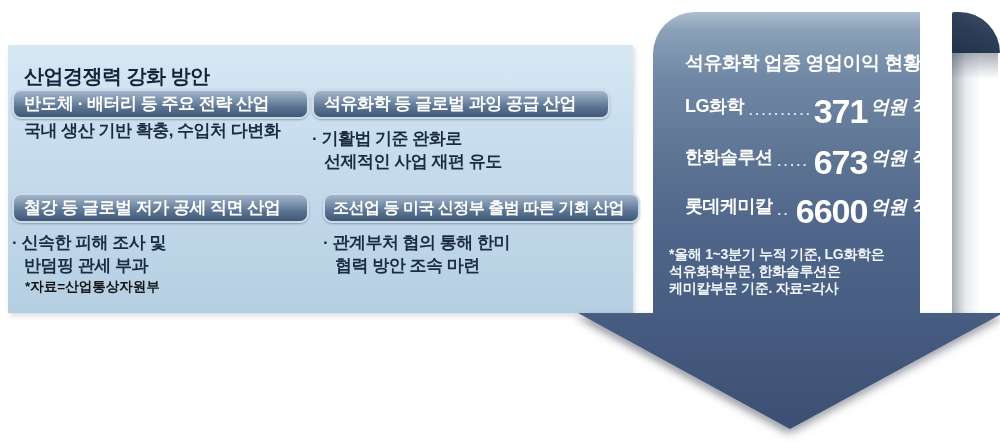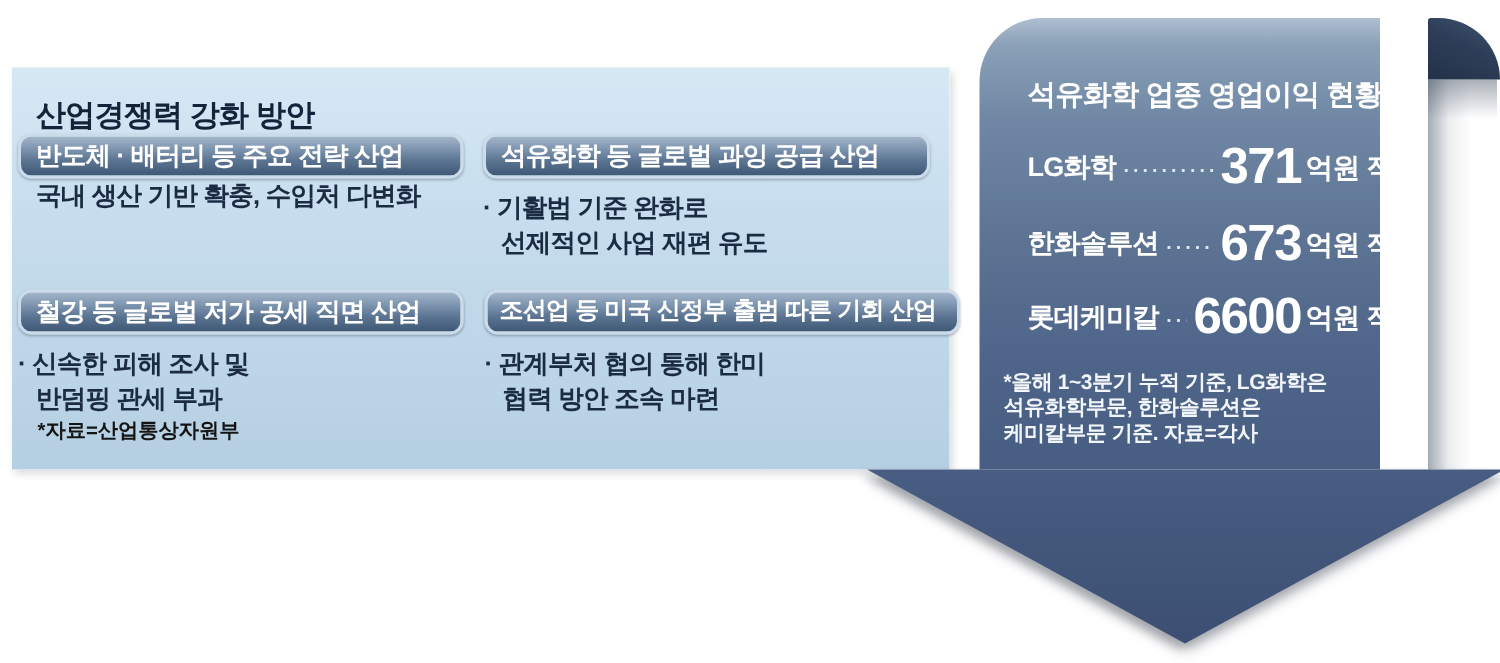--- a/index.html
+++ b/index.html
@@ -12,21 +12,21 @@
     position:absolute;left:8px;top:45px;width:625px;height:268px;
     background:linear-gradient(180deg,#d6e8f4 0%,#c8deee 35%,#b5cfe2 100%);
     box-shadow:2px 3px 5px rgba(90,100,110,.22);
   }
   .panel-title{
     position:absolute;left:16px;top:18px;font-size:20px;letter-spacing:-0.5px;
     color:#14233a;white-space:nowrap;
   }
   .sec{position:absolute;}
   .sec-0{left:4px;top:44px;width:297px;}
-  .sec-1{left:314px;top:44px;width:298px;}
+  .sec-1{left:304px;top:44px;width:298px;}
   .sec-2{left:4px;top:148px;width:297px;}
   .sec-3{left:315px;top:148px;width:317px;}
   .pill{
     height:26px;line-height:26px;border:2px solid #ccdbe9;border-radius:9px;
     padding:0 10px;color:#ffffff;font-size:17px;letter-spacing:-0.5px;white-space:nowrap;
     background:linear-gradient(180deg,#a3b6c9 0%,#8097b1 30%,#5b7492 62%,#3f5876 100%);
     box-shadow:0 1px 2px rgba(30,45,65,.35);
   }
   .sec-3 .pill{font-size:16px;padding:0 8px;}
   .line{font-size:17px;line-height:23px;color:#1b2b42;letter-spacing:-0.5px;white-space:nowrap;}
@@ -56,33 +56,33 @@
   }
   .arrowhead{
     position:absolute;left:0;top:0;
     filter:drop-shadow(-4px 4px 3px rgba(110,115,125,.45)) drop-shadow(4px 4px 3px rgba(110,115,125,.38));
   }
   .a-title{
     position:absolute;left:32px;top:38px;font-size:19px;letter-spacing:-0.5px;
     color:#ffffff;white-space:nowrap;
   }
   .a-row{
-    position:absolute;left:32px;width:262px;display:flex;align-items:center;
+    position:absolute;left:32px;width:262px;display:flex;align-items:flex-start;
     color:#ffffff;white-space:nowrap;overflow:hidden;
   }
   .a-row.r0{top:82px;}
   .a-row.r1{top:133px;}
   .a-row.r2{top:182px;}
   .company{font-size:18px;letter-spacing:-0.5px;}
   .leader{
     flex:1 1 auto;min-width:0;overflow:hidden;white-space:nowrap;margin:0 5px;
     font-size:13px;letter-spacing:2px;color:#e3eaf2;align-self:center;transform:translateY(2px);
   }
   .value{font-size:34px;letter-spacing:-1px;line-height:1;}
-  .unit{font-size:18.5px;margin-left:3px;letter-spacing:-0.5px;}
+  .unit{font-size:18.5px;margin-left:3px;letter-spacing:-0.5px;font-style:italic;}
   .a-footnote{
     position:absolute;left:16px;top:234px;font-size:14px;line-height:17px;
     color:#f2f6fa;letter-spacing:-0.3px;white-space:nowrap;
   }
 </style>
 </head>
 <body>
 
 <div class="stage">
 

